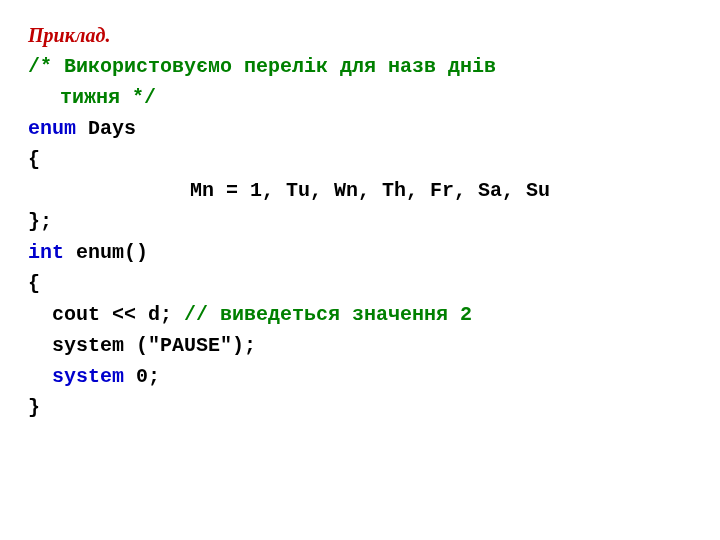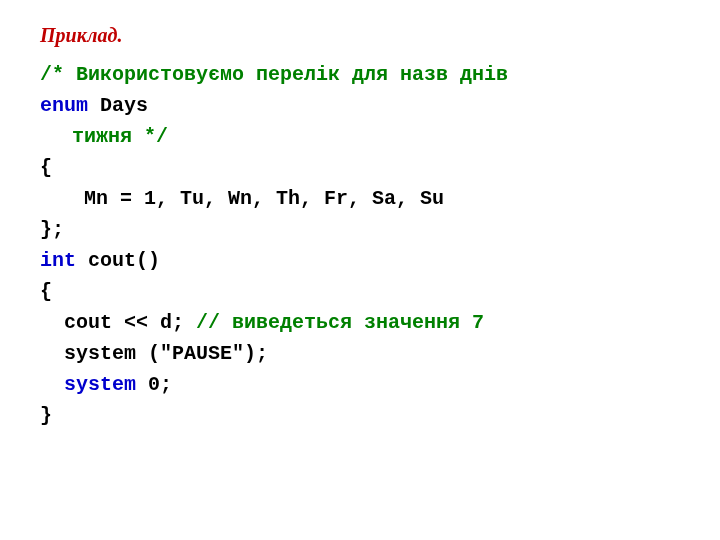--- a/index.html
+++ b/index.html
@@ -6,77 +6,76 @@
     margin: 0;
     padding: 0;
     width: 720px;
     height: 540px;
     background: #ffffff;
     font-family: "Courier New", Courier, monospace;
     font-size: 20px;
     line-height: 1.55;
   }
   .slide {
-    padding: 20px 0 0 40px;
+    padding: 20px 0 0 28px;
     width: 640px;
   }
   .line {
     white-space: pre;
     font-weight: bold;
     color: #000000;
   }
   .title {
     color: #c00000;
     font-style: italic;
     font-weight: bold;
     font-family: Georgia, "Times New Roman", serif;
   }
   .comment {
     color: #008000;
     font-weight: bold;
     white-space: pre-wrap;
     padding-left: 0;
     text-indent: 0;
-    margin-top: 8px;
   }
   .comment-cont {
     color: #008000;
     font-weight: bold;
     padding-left: 32px;
   }
   .kw { color: #0000cd; }
-  .indent1 { padding-left: 44px; }
+  .indent1 { padding-left: 44px; text-align: center; }
   .indent2 { padding-left: 24px; }
   .black { color: #000000; }
 </style>
 </head>
 <body>
 
 <div class="slide">
 
   <div class="line title">Приклад.</div>
 
   <div class="line comment">/* Використовуємо перелік для назв днів</div>
+  <div class="line comment-cont">тижня */</div>
+
   <div class="line"><span class="kw">enum</span><span class="black"> Days</span></div>
-
-  <div class="line comment-cont">тижня */</div>
 
   <div class="line black">{</div>
 
   <div class="line black indent1">Mn = 1, Tu, Wn, Th, Fr, Sa, Su</div>
 
   <div class="line black">};</div>
 
-  <div class="line"><span class="kw">int</span><span class="black"> cout()</span></div>
+  <div class="line"><span class="kw">int</span><span class="black"> enum()</span></div>
 
   <div class="line black">{</div>
 
 
 
-  <div class="line indent2"><span class="black">cout &lt;&lt; d; </span><span class="comment" style="white-space:pre;">// виведеться значення 7</span></div>
+  <div class="line indent2"><span class="black">cout &lt;&lt; d; </span><span class="comment" style="white-space:pre;">// виведеться значення 2</span></div>
 
   <div class="line black indent2">system ("PAUSE");</div>
 
   <div class="line indent2"><span class="kw">system</span><span class="black"> 0;</span></div>
 
   <div class="line black">}</div>
 
 </div>
 
 </body></html>

